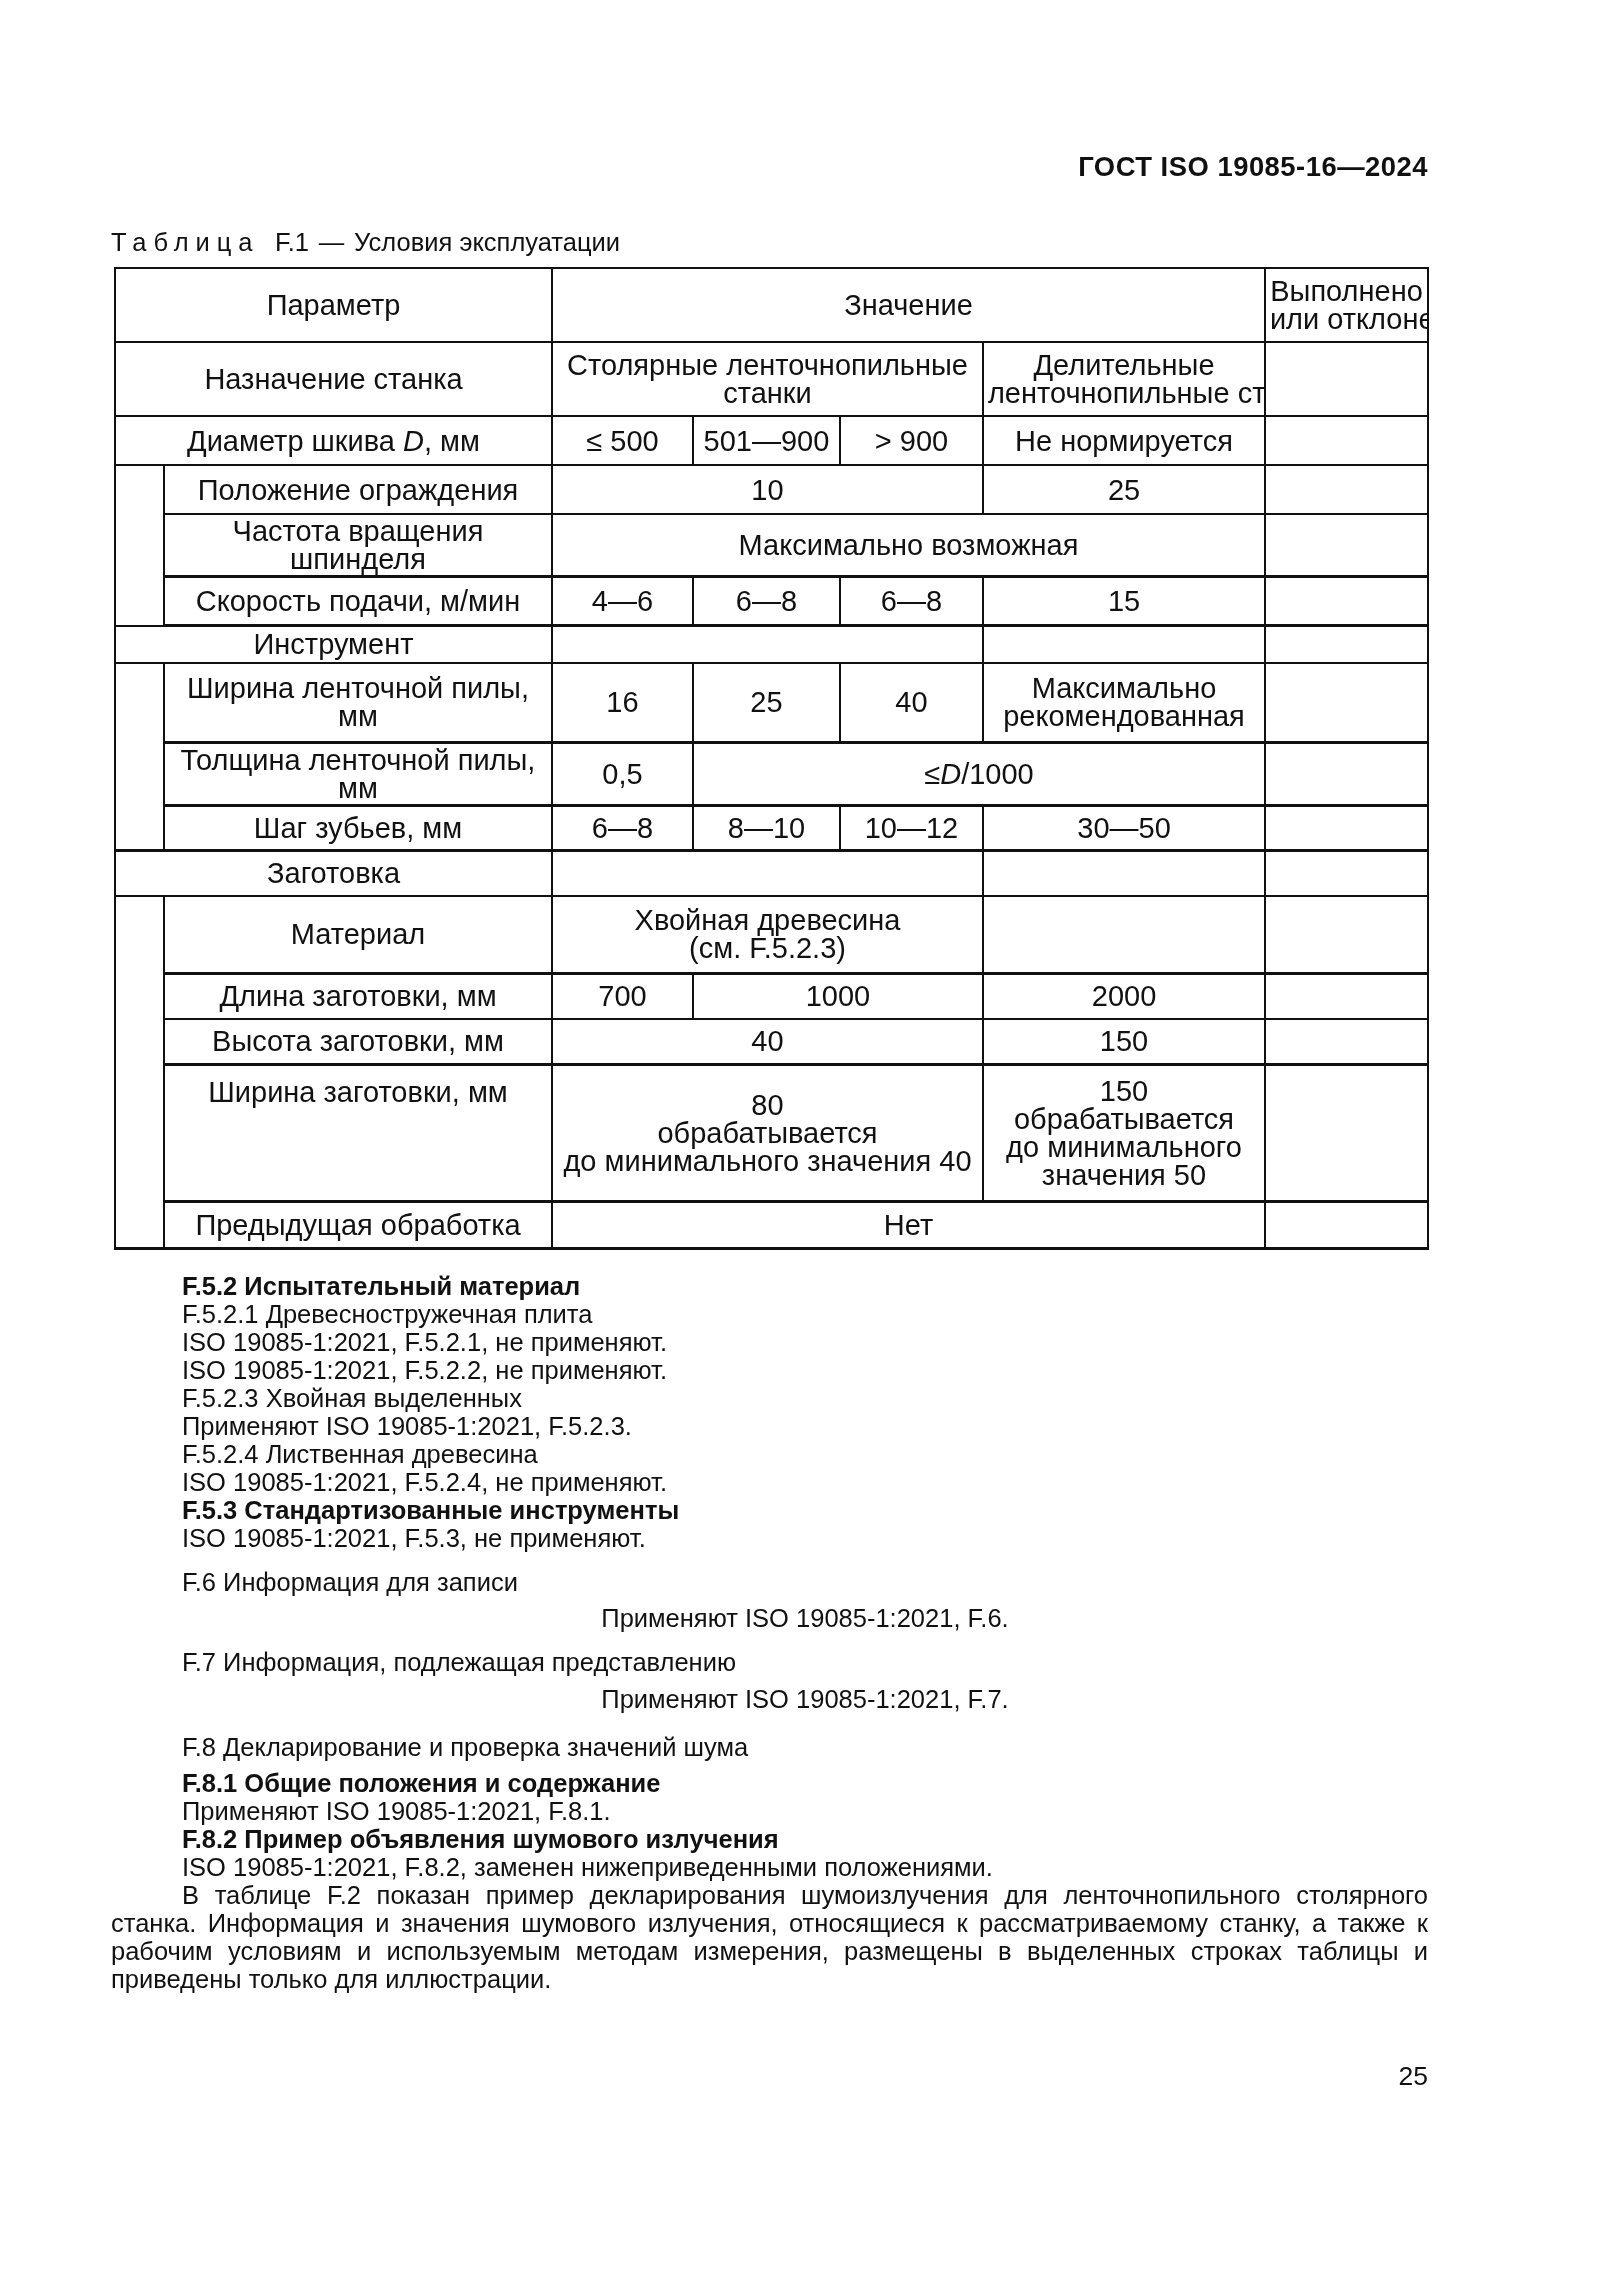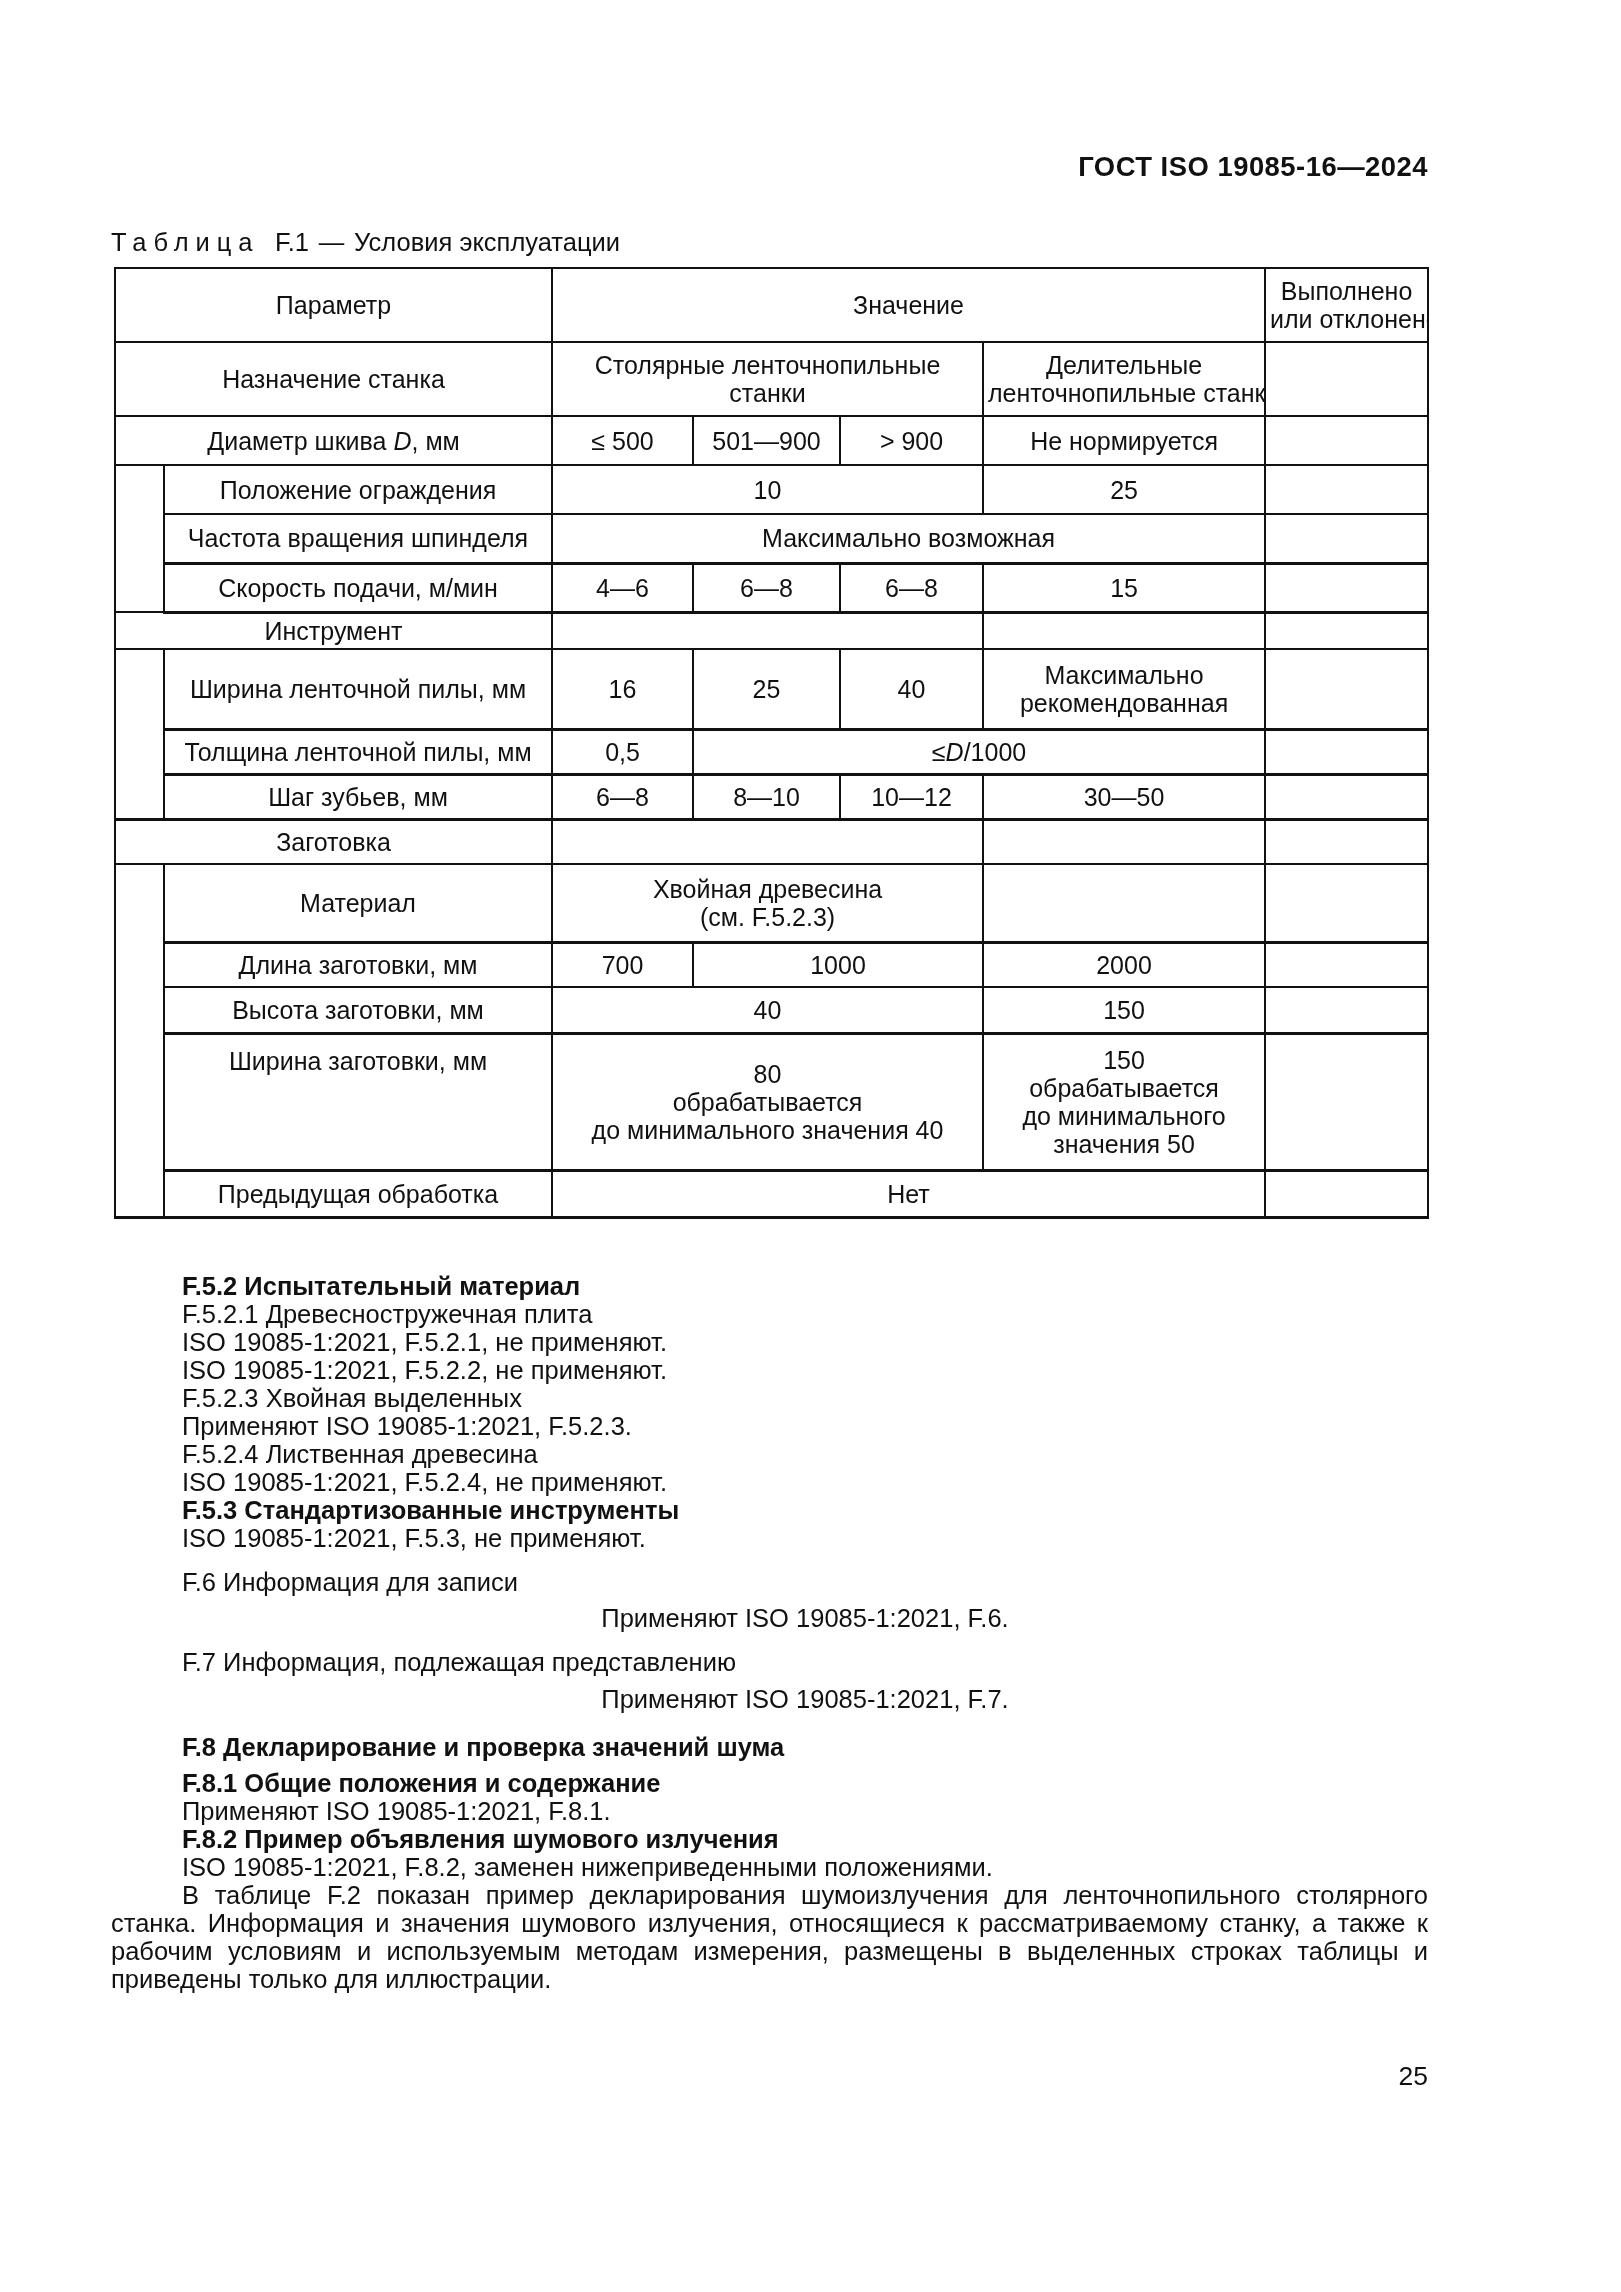--- a/index.html
+++ b/index.html
@@ -24,21 +24,21 @@
   .caption .spaced{letter-spacing:6.9px;}
   .caption .cap-num{margin-left:15.7px;}
   .caption .cap-dash{margin:0 9.8px;}
 
   table.cond{
     position:absolute;left:114px;top:267px;
     width:1313px;
     border-collapse:collapse;table-layout:fixed;
     border:2.9px solid #111;
     border-bottom-width:3.9px;
-    font-size:25px;
+    font-size:29px;
   }
   table.cond td{
     border:2px solid #111;
     padding:2px 3.9px;
     text-align:center;
     vertical-align:middle;
     overflow:hidden;
     line-height:28px;
   }
   td.lbl{text-align:left;padding-left:16.7px;padding-right:5.9px;}
@@ -48,21 +48,21 @@
   td.pre{white-space:pre;}
   .it{font-style:italic;}
 
   .body-block{
     position:absolute;left:111px;top:1272px;width:1317px;
     font-size:25.5px;line-height:28px;
   }
   .body-block .ln{text-indent:71px;}
   .b{font-weight:bold;}
   .sp-head{margin-top:15.7px;margin-bottom:8.8px;font-weight:normal;}
-  .sp-head-lg{margin-top:19.6px;margin-bottom:8.8px;font-weight:bold;}
+  .sp-head-lg{margin-top:19.6px;margin-bottom:8.8px;font-weight:normal;}
   .sp-after{margin-bottom:8.8px;text-align:center;}
   p.closing{
     margin:0;text-indent:71px;text-align:justify;
   }
 
   .page-num{
     position:absolute;top:2061px;right:193px;
     font-size:26.5px;
   }
 </style>

